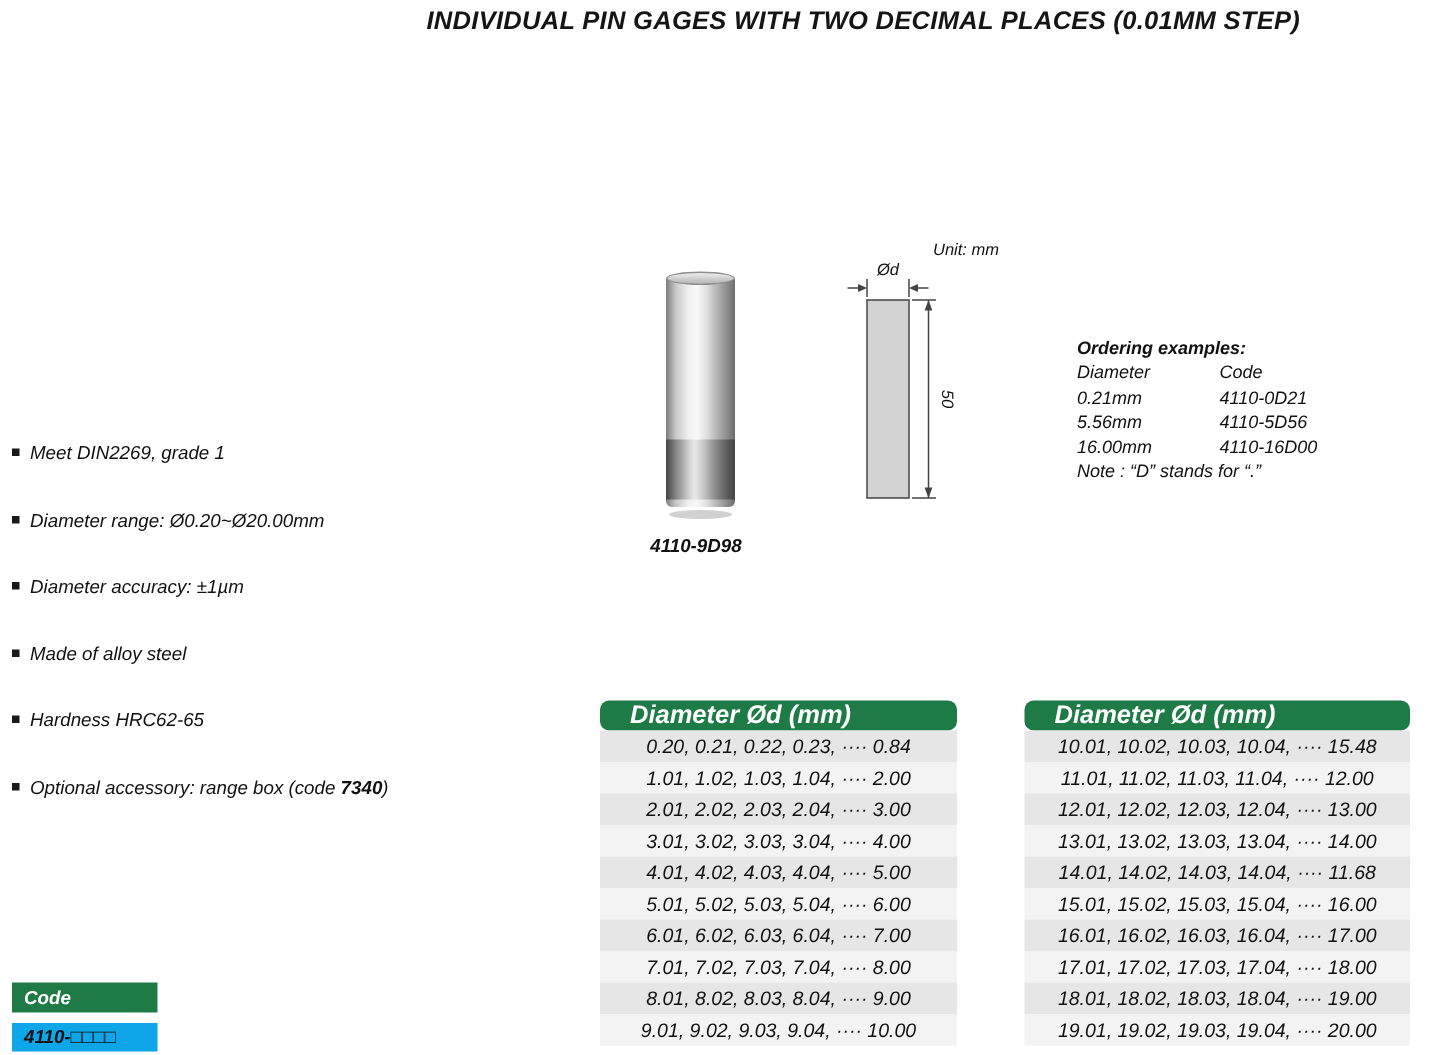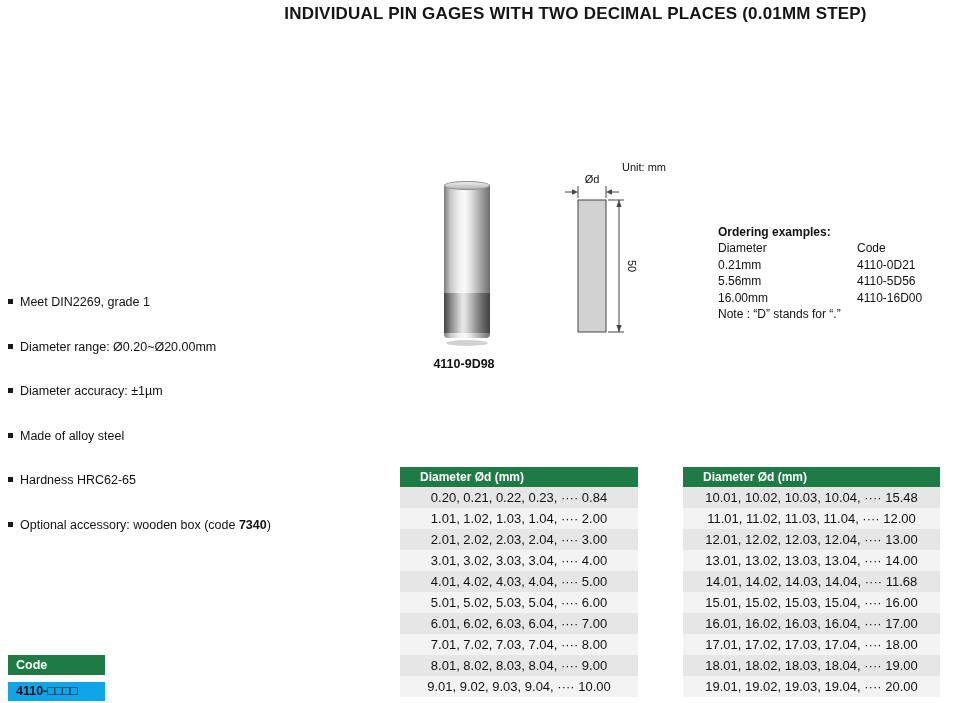--- a/index.html
+++ b/index.html
@@ -1,18 +1,18 @@
 <!DOCTYPE html>
 <html style="--green: #1e7b46;"><head>
 <meta charset="utf-8">
 <style>
   * { margin:0; padding:0; box-sizing:border-box; }
   html,body { background:#ffffff; }
   body { font-family:"Liberation Sans", sans-serif; color:#111; }
-  .page { position:relative; width:961px; height:703px; background:#fff; overflow:hidden; }
+  .page { position:relative; width:961px; height:703px; background:#fff; overflow:hidden;font-style:italic; }
 
   .title { position:absolute; top:4px; left:190px; width:771px; text-align:center;
            font-size:17px; font-weight:bold; color:#151515; letter-spacing:.2px; }
 
   
   .features { position:absolute; left:8px; top:266px; font-size:12.5px; line-height:16.6px; }
   .feature { white-space:nowrap;margin-top:28px; }
   .bullet { display:inline-block; width:5px; height:5px; background:#1a1a1a;
             margin-right:7px; vertical-align:2px; }
   .b { font-weight:bold; }
@@ -31,29 +31,29 @@
            font-weight:bold; font-size:12.5px; }
 
   
   .unit { position:absolute; left:578px; top:161px; font-size:11px;margin-left:44px; }
   .drawing { position:absolute; left:562px; top:172px; }
   .drawing text { font-family:"Liberation Sans", sans-serif; font-size:11px; fill:#111; }
 
   
   .ordering { position:absolute; left:718px; top:224px; font-size:12px; line-height:16.4px; width:235px; }
   .ordering-title { font-weight:bold; }
-  .ord-row { display:flex;gap:44px; }
+  .ord-row { display:flex; }
   .ord-dia { width:95px; }
 
   
   .gtable { position:absolute; top:467px; font-size:13px; }
   .table-left  { left:400px; width:238px; }
   .table-right { left:683px; width:257px; }
   .thead { background:var(--green,#1e7b46); color:#fff; font-weight:bold; height:20px;
-           line-height:20px; padding-left:20px; font-size:12px; }
+           line-height:20px; padding-left:20px; font-size:17px;border-radius:6px; }
   .trow { height:21px; line-height:21px; text-align:center; }
   .tbody .trow:nth-child(odd)  { background:#e6e6e6; }
   .tbody .trow:nth-child(even) { background:#f3f3f3; }
 
   
   .codebox { position:absolute; left:8px; top:655px; width:97px; font-size:12.5px; }
   .codebox-header { background:var(--green,#1e7b46); color:#fff; font-weight:bold;
                     height:20px; line-height:20px; padding-left:8px; }
   .codebox-value  { background:#0ea5e9; font-weight:bold; height:19px; line-height:19px;
                     padding-left:8px; margin-top:7px; }
@@ -75,21 +75,21 @@
     <div class="feature">
       <span class="bullet"></span><span>Diameter accuracy: ±1µm</span>
     </div>
     <div class="feature">
       <span class="bullet"></span><span>Made of alloy steel</span>
     </div>
     <div class="feature">
       <span class="bullet"></span><span>Hardness HRC62-65</span>
     </div>
     <div class="feature">
-      <span class="bullet"></span><span>Optional accessory: wooden box (code </span><span class="b">7340</span><span>)</span>
+      <span class="bullet"></span><span>Optional accessory: range box (code </span><span class="b">7340</span><span>)</span>
     </div>
   </div>
 
   <div class="pin">
     <div class="pin-body"></div>
     <div class="pin-top"></div>
     <div class="pin-band"></div>
     <div class="pin-shadow"></div>
   </div>
   <div class="model">4110-9D98</div>

